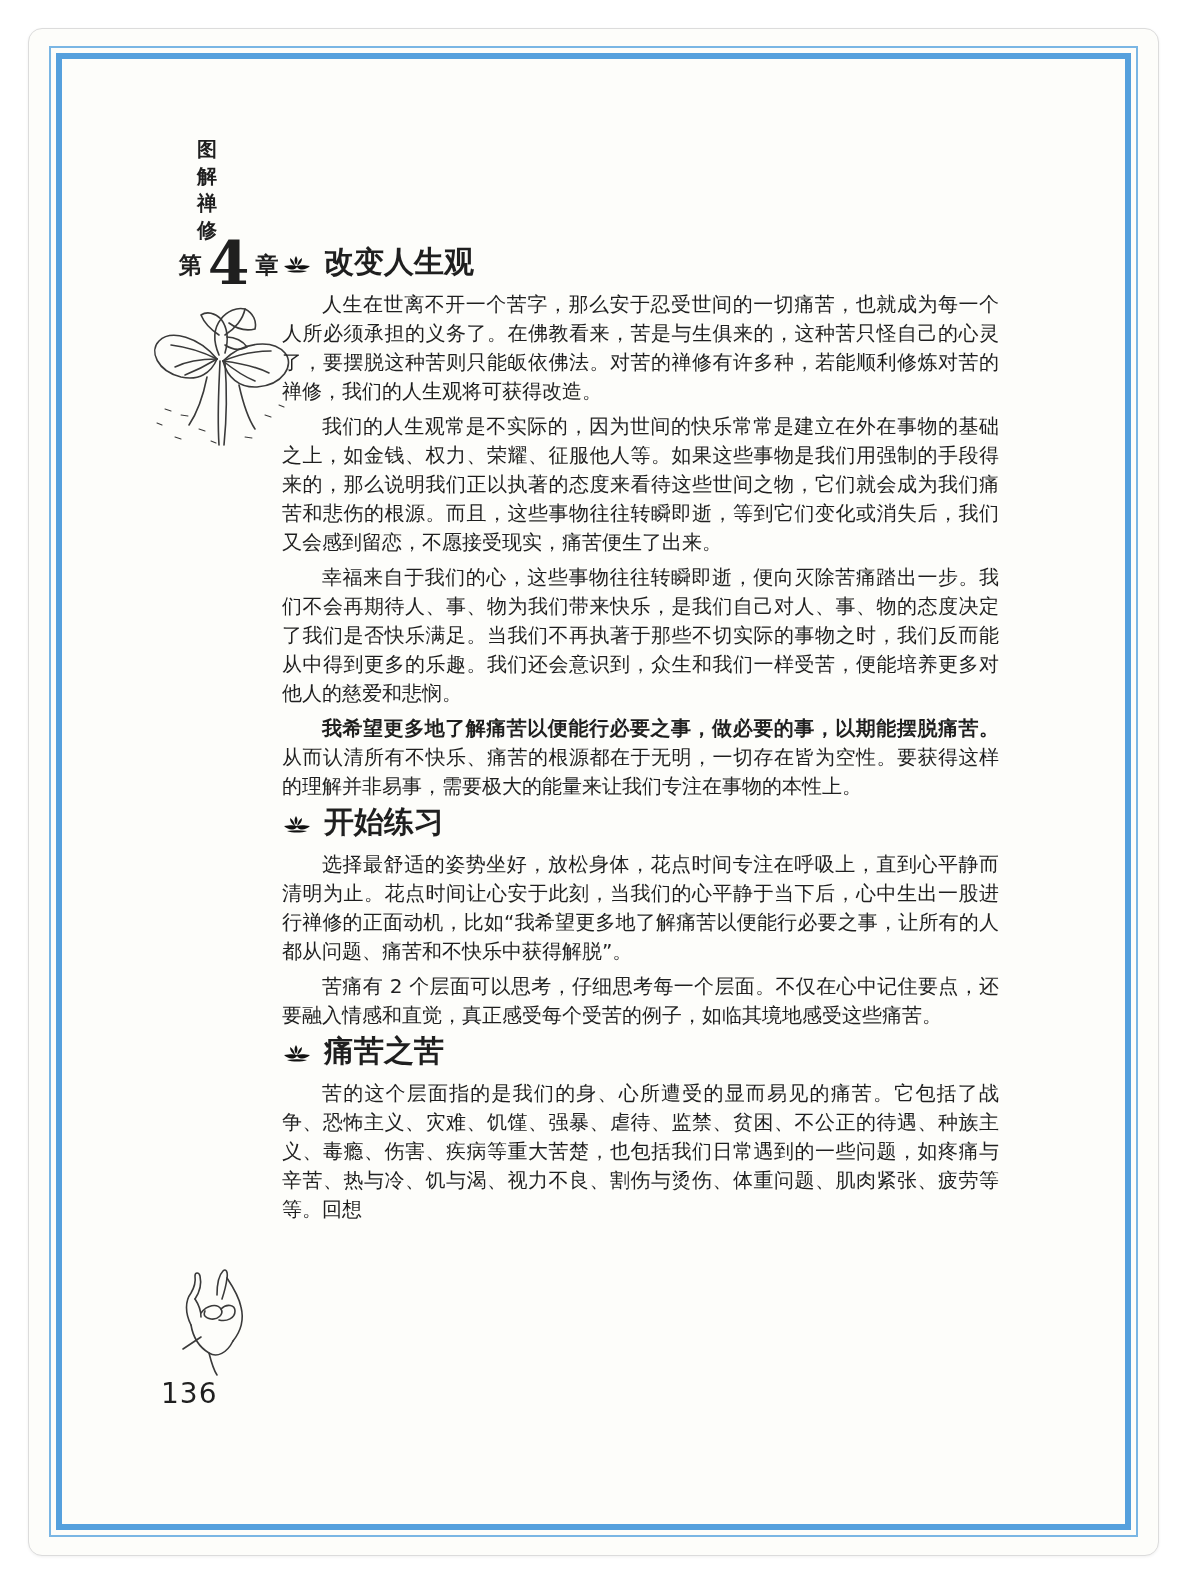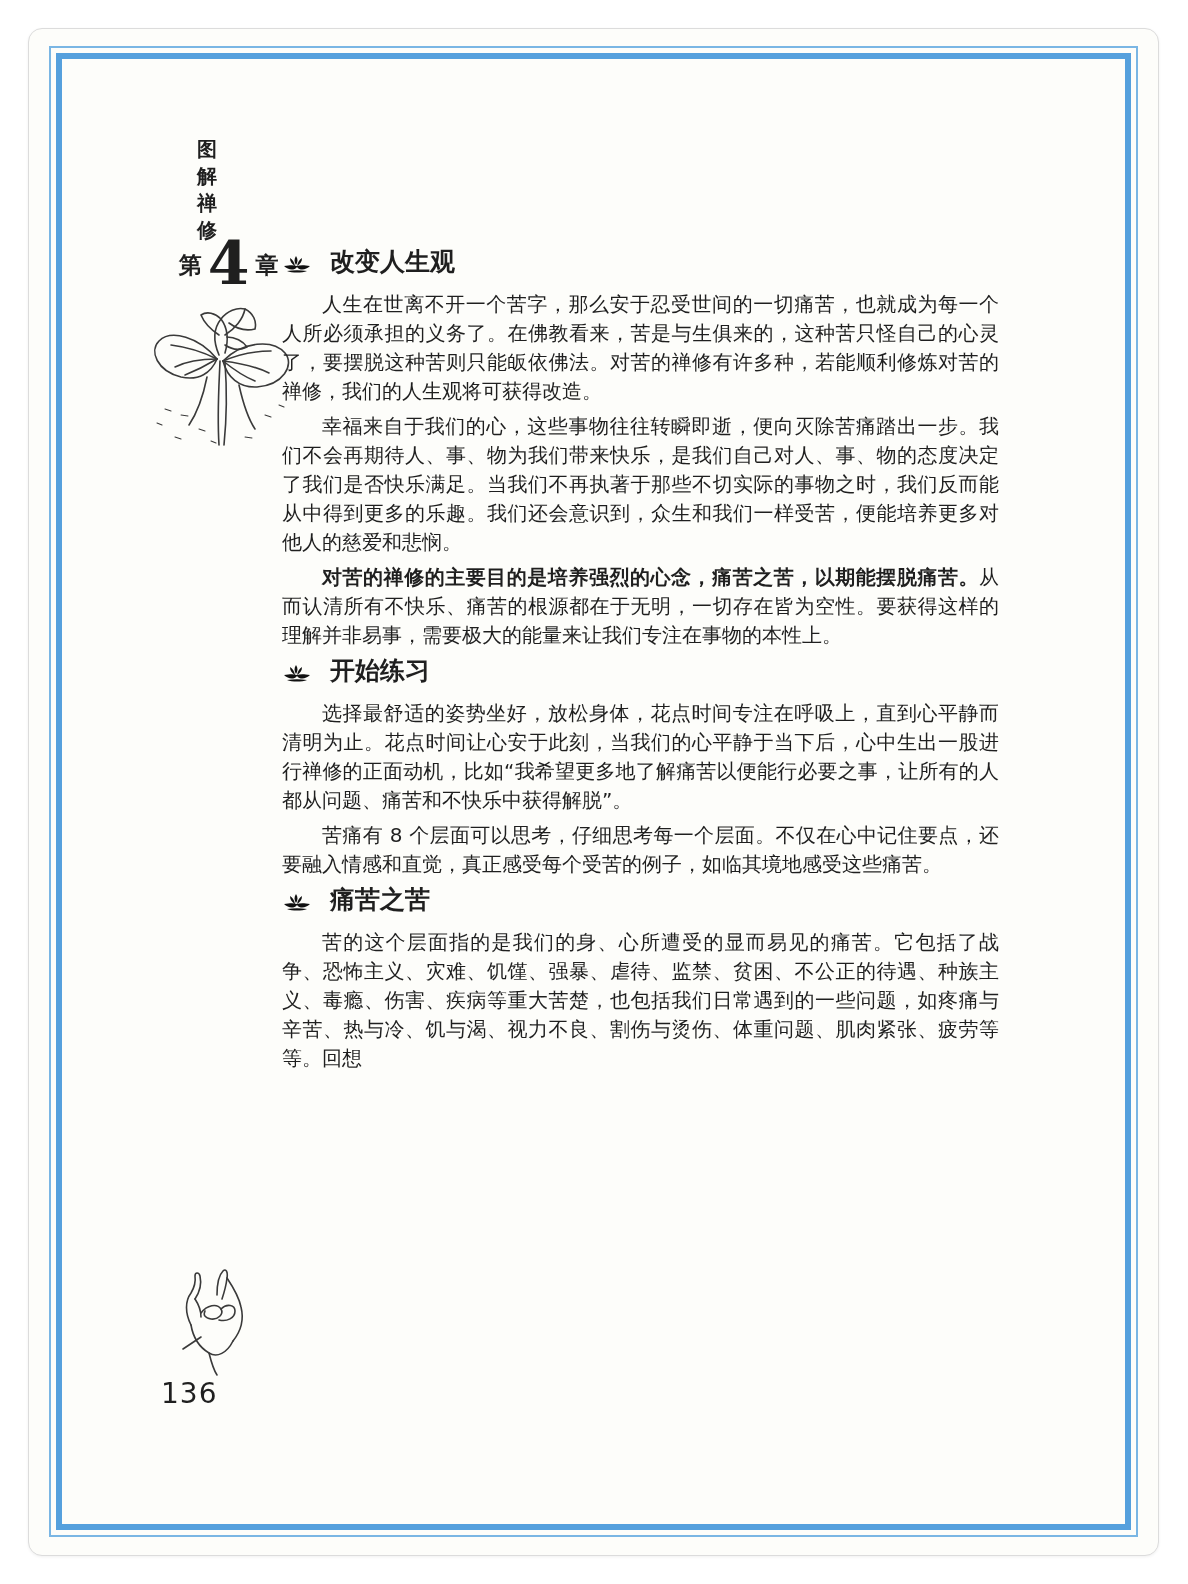--- a/index.html
+++ b/index.html
@@ -55,22 +55,22 @@
   .hand-art{position:absolute; left:132px; top:1232px;}
   .page-number{
     position:absolute; left:132px; top:1348px;
     font-size:28px; letter-spacing:1px;
   }
   
   .main-col{
     position:absolute; left:253px; top:218px; width:717px;
   }
   .section-heading{
-    display:flex; align-items:center; gap:18px;
-    font-size:25px; font-weight:bold;
+    display:flex; align-items:center; gap:12px;
+    font-size:30px; font-weight:bold;
     margin:0 0 13px 0;
     line-height:30px;
   }
   .section + .section .section-heading{}
   .bullet{flex:0 0 auto; position:relative; top:2px;}
   .section p{
     font-size:20px; line-height:29px;
     text-align:justify;
     text-indent:2em;
     margin-bottom:6px;
@@ -151,33 +151,34 @@
   <div class="main-col">
 
     <div class="section">
       <h2 class="section-heading">
         <svg class="bullet" width="30" height="20" viewBox="0 0 30 20">
           <path class="fillink" d="M14,2 C12,5 12,8 14,11 C16,8 16,5 14,2 Z M8,4 C8,8 10,10 13,12 C12,8 11,6 8,4 Z M20,4 C20,8 18,10 15,12 C16,8 17,6 20,4 Z M2,12 C6,16 12,17 15,13 C18,17 24,16 28,12 C22,11 18,11 15,12 C12,11 8,11 2,12 Z M5,17 C10,19 20,19 25,17 C18,16 12,16 5,17 Z"></path>
         </svg>
         <span>改变人生观</span>
       </h2>
       <p>人生在世离不开一个苦字，那么安于忍受世间的一切痛苦，也就成为每一个人所必须承担的义务了。在佛教看来，苦是与生俱来的，这种苦只怪自己的心灵了，要摆脱这种苦则只能皈依佛法。对苦的禅修有许多种，若能顺利修炼对苦的禅修，我们的人生观将可获得改造。</p>
+      <p>我们的人生观常是不实际的，因为世间的快乐常常是建立在外在事物的基础之上，如金钱、权力、荣耀、征服他人等。如果这些事物是我们用强制的手段得来的，那么说明我们正以执著的态度来看待这些世间之物，它们就会成为我们痛苦和悲伤的根源。而且，这些事物往往转瞬即逝，等到它们变化或消失后，我们又会感到留恋，不愿接受现实，痛苦便生了出来。</p>
       <p>幸福来自于我们的心，这些事物往往转瞬即逝，便向灭除苦痛踏出一步。我们不会再期待人、事、物为我们带来快乐，是我们自己对人、事、物的态度决定了我们是否快乐满足。当我们不再执著于那些不切实际的事物之时，我们反而能从中得到更多的乐趣。我们还会意识到，众生和我们一样受苦，便能培养更多对他人的慈爱和悲悯。</p>
-      <p><b>对苦的禅修的主要目的是培养强烈的心念，痛苦之苦，以期能摆脱痛苦。</b><span>从而认清所有不快乐、痛苦的根源都在于无明，一切存在皆为空性。要获得这样的理解并非易事，需要极大的能量来让我们专注在事物的本性上。</span></p>
+      <p><b>我希望更多地了解痛苦以便能行必要之事，做必要的事，以期能摆脱痛苦。</b><span>从而认清所有不快乐、痛苦的根源都在于无明，一切存在皆为空性。要获得这样的理解并非易事，需要极大的能量来让我们专注在事物的本性上。</span></p>
     </div>
 
     <div class="section">
       <h2 class="section-heading">
         <svg class="bullet" width="30" height="20" viewBox="0 0 30 20">
           <path class="fillink" d="M14,2 C12,5 12,8 14,11 C16,8 16,5 14,2 Z M8,4 C8,8 10,10 13,12 C12,8 11,6 8,4 Z M20,4 C20,8 18,10 15,12 C16,8 17,6 20,4 Z M2,12 C6,16 12,17 15,13 C18,17 24,16 28,12 C22,11 18,11 15,12 C12,11 8,11 2,12 Z M5,17 C10,19 20,19 25,17 C18,16 12,16 5,17 Z"></path>
         </svg>
         <span>开始练习</span>
       </h2>
       <p>选择最舒适的姿势坐好，放松身体，花点时间专注在呼吸上，直到心平静而清明为止。花点时间让心安于此刻，当我们的心平静于当下后，心中生出一股进行禅修的正面动机，比如“我希望更多地了解痛苦以便能行必要之事，让所有的人都从问题、痛苦和不快乐中获得解脱”。</p>
-      <p>苦痛有 8 个层面可以思考，仔细思考每一个层面。不仅在心中记住要点，还要融入情感和直觉，真正感受每个受苦的例子，如临其境地感受这些痛苦。</p>
+      <p>苦痛有 2 个层面可以思考，仔细思考每一个层面。不仅在心中记住要点，还要融入情感和直觉，真正感受每个受苦的例子，如临其境地感受这些痛苦。</p>
     </div>
 
     <div class="section">
       <h2 class="section-heading">
         <svg class="bullet" width="30" height="20" viewBox="0 0 30 20">
           <path class="fillink" d="M14,2 C12,5 12,8 14,11 C16,8 16,5 14,2 Z M8,4 C8,8 10,10 13,12 C12,8 11,6 8,4 Z M20,4 C20,8 18,10 15,12 C16,8 17,6 20,4 Z M2,12 C6,16 12,17 15,13 C18,17 24,16 28,12 C22,11 18,11 15,12 C12,11 8,11 2,12 Z M5,17 C10,19 20,19 25,17 C18,16 12,16 5,17 Z"></path>
         </svg>
         <span>痛苦之苦</span>
       </h2>
       <p>苦的这个层面指的是我们的身、心所遭受的显而易见的痛苦。它包括了战争、恐怖主义、灾难、饥馑、强暴、虐待、监禁、贫困、不公正的待遇、种族主义、毒瘾、伤害、疾病等重大苦楚，也包括我们日常遇到的一些问题，如疼痛与辛苦、热与冷、饥与渴、视力不良、割伤与烫伤、体重问题、肌肉紧张、疲劳等等。回想</p>

